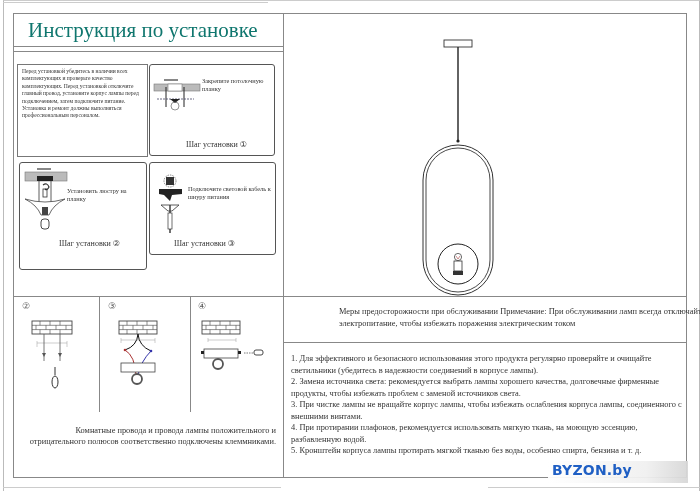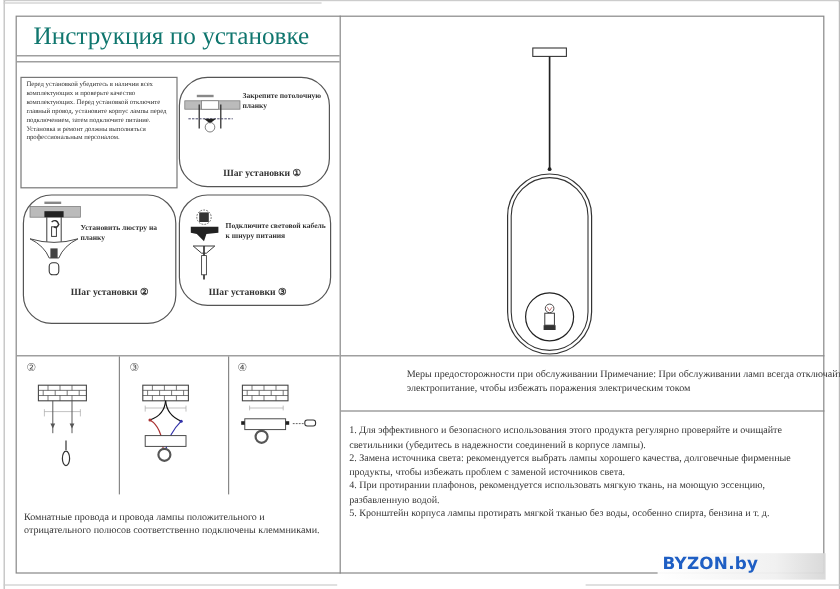--- a/index.html
+++ b/index.html
@@ -14,32 +14,32 @@
 
   .page { position: absolute; left: 13px; top: 13px; width: 674px; height: 465px; border: 1px solid #888; }
   .divider-v { position: absolute; left: 283px; top: 13px; width: 1px; height: 465px; background: #888; }
 
   
   .title-box { position: absolute; left: 14px; top: 14px; width: 269px; height: 33px; border-bottom: 1px solid #888; }
   .title-box .title { position: absolute; left: 14px; top: 4px; font-size: 21px; color: #0f766e; }
   .title-rule { position: absolute; left: 14px; top: 51px; width: 269px; height: 1px; background: #888; }
 
   .intro-box { position: absolute; left: 17px; top: 64px; width: 131px; height: 93px; border: 1px solid #777; padding: 3px 4px; font-size: 5.6px; line-height: 7.4px; color: #333; }
-  .step-card { position: absolute; border: 1px solid #555; border-radius: 24px; font-weight: bold; }
+  .step-card { position: absolute; border: 1px solid #555; border-radius: 3px; }
   .step1 { left: 149px; top: 64px; width: 126px; height: 92px; }
   .step2 { left: 19px; top: 162px; width: 128px; height: 108px; }
   .step3 { left: 149px; top: 162px; width: 127px; height: 93px; padding-left: 17px; }
   .step-text { position: absolute; font-size: 6.3px; line-height: 8px; color: #333; }
   .step-label { position: absolute; font-size: 8px; color: #333; white-space: nowrap; }
 
   .mid-rule { position: absolute; left: 14px; top: 296px; width: 269px; height: 1px; background: #888; }
   .diag-sep { position: absolute; top: 297px; width: 1px; height: 115px; background: #888; }
   .diag-num { position: absolute; font-size: 9px; color: #555; }
 
-  .wiring-text { position: absolute; left: 20px; top: 425px; width: 256px; text-align: left; font-size: 8.4px; line-height: 11.4px; color: #333; }
+  .wiring-text { position: absolute; left: 20px; top: 425px; width: 256px; text-align: right; font-size: 8.4px; line-height: 11.4px; color: #333; }
 
   
   .lamp-area { position: absolute; left: 284px; top: 14px; width: 403px; height: 282px; }
   .right-rule1 { position: absolute; left: 284px; top: 296px; width: 403px; height: 1px; background: #888; }
   .precaution { position: absolute; left: 291px; top: 306px; width: 392px; font-size: 8.4px; line-height: 11.5px; color: #333; margin-left: 48px; }
   .right-rule2 { position: absolute; left: 284px; top: 342px; width: 403px; height: 1px; background: #888; }
   .care-list { position: absolute; left: 291px; top: 353px; width: 395px; font-size: 8.4px; line-height: 11.5px; color: #333; }
   .care-list p { margin: 0; }
 
   .watermark { position: absolute; left: 548px; top: 461px; width: 140px; height: 22px;
@@ -211,19 +211,20 @@
   </svg>
 </div>
 
 <div class="right-rule1"></div>
 <div class="precaution">Меры предосторожности при обслуживании Примечание: При обслуживании ламп всегда отключайте электропитание, чтобы избежать поражения электрическим током</div>
 <div class="right-rule2"></div>
 
 <div class="care-list">
   <p>1. Для эффективного и безопасного использования этого продукта регулярно проверяйте и очищайте светильники (убедитесь в надежности соединений в корпусе лампы).</p>
   <p>2. Замена источника света: рекомендуется выбрать лампы хорошего качества, долговечные фирменные продукты, чтобы избежать проблем с заменой источников света.</p>
+  <p>3. При чистке лампы не вращайте корпус лампы, чтобы избежать ослабления корпуса лампы, соединенного с внешними винтами.</p>
   <p>4. При протирании плафонов, рекомендуется использовать мягкую ткань, на моющую эссенцию, разбавленную водой.</p>
   <p>5. Кронштейн корпуса лампы протирать мягкой тканью без воды, особенно спирта, бензина и т. д.</p>
 </div>
 
 <div class="watermark">
   <span>BYZON.by</span>
 </div>
 
 </body></html>

